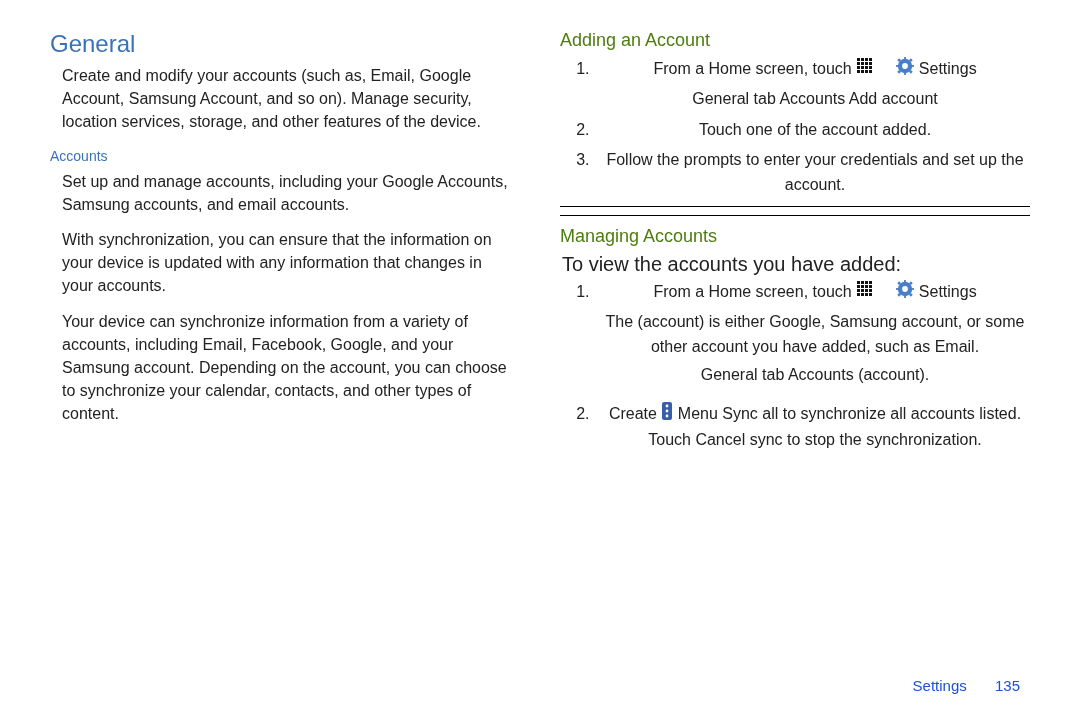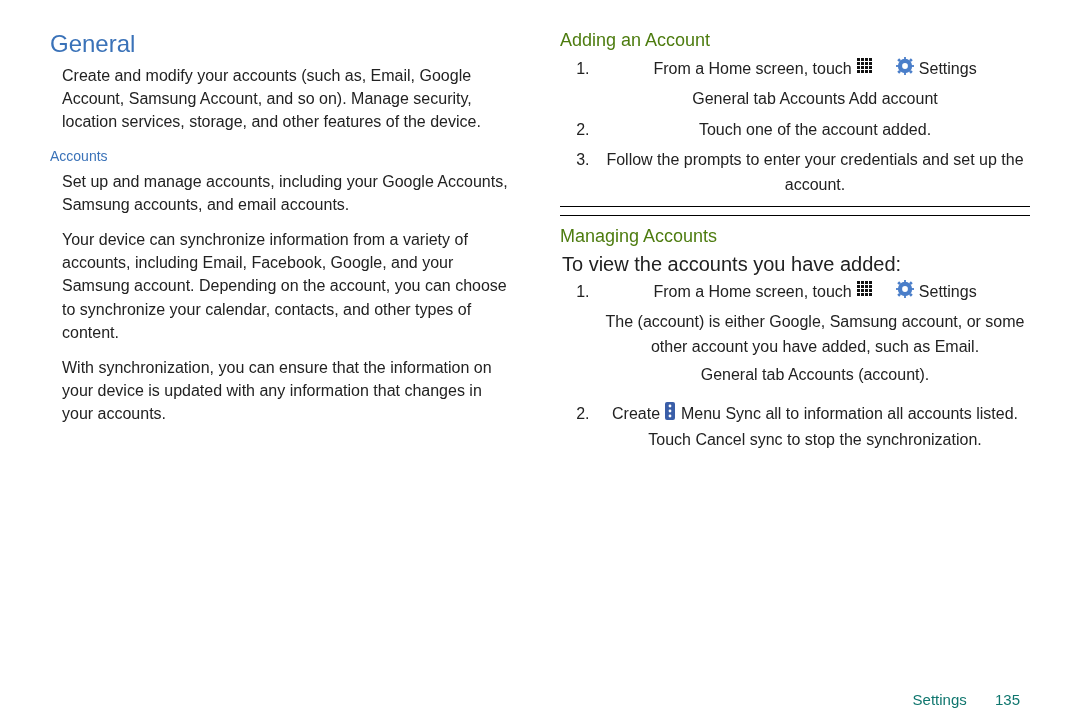--- a/index.html
+++ b/index.html
@@ -70,40 +70,40 @@
     padding-left: 2px;
   }
   .tip-indent { display:block; padding-left: 26px; }
   .step-cont { display:block; margin-top:4px; }
   .icon {
     display:inline-block;
     vertical-align:middle;
   }
   .footer {
     position: absolute;
-    bottom: 12px;
+    bottom: 26px;
     right: 60px;
     font-size: 15px;
-    color: #0f766e;
+    color: #1d4ed8;
   }
   .footer .label { margin-right: 24px; }
 </style>
 </head>
 <body>
 
 <div class="page">
 
   <div class="col col-left">
     <h2 class="major">General</h2>
     <p>Create and modify your accounts (such as, Email, Google Account, Samsung Account, and so on). Manage security, location services, storage, and other features of the device.</p>
 
     <h2 class="section">Accounts</h2>
     <p>Set up and manage accounts, including your Google Accounts, Samsung accounts, and email accounts.</p>
+    <p>With synchronization, you can ensure that the information on your device is updated with any information that changes in your accounts.</p>
     <p>Your device can synchronize information from a variety of accounts, including Email, Facebook, Google, and your Samsung account. Depending on the account, you can choose to synchronize your calendar, contacts, and other types of content.</p>
-    <p>With synchronization, you can ensure that the information on your device is updated with any information that changes in your accounts.</p>
   </div>
 
   <div class="col col-right">
     <h3 class="sub">Adding an Account</h3>
     <ol>
       <li>
         <span>From a Home screen, touch </span>
         <span class="icon">
           <svg width="18" height="18" viewBox="0 0 18 18">
             <rect x="0" y="0" width="18" height="18" fill="none"></rect>
@@ -207,21 +207,21 @@
       <li style="margin-top:14px;">
         <span>Create </span>
         <span class="icon">
           <svg width="12" height="18" viewBox="0 0 12 18">
             <rect x="1" y="0" width="10" height="18" rx="2" fill="#3a5ea8"></rect>
             <circle cx="6" cy="4" r="1.4" fill="#fff"></circle>
             <circle cx="6" cy="9" r="1.4" fill="#fff"></circle>
             <circle cx="6" cy="14" r="1.4" fill="#fff"></circle>
           </svg>
         </span>
-        <span> Menu    Sync all to information all accounts listed. Touch Cancel sync to stop the synchronization.</span>
+        <span> Menu    Sync all to synchronize all accounts listed. Touch Cancel sync to stop the synchronization.</span>
       </li>
     </ol>
   </div>
 
   <div class="footer">
     <span class="label">Settings</span>
     <span>135</span>
   </div>
 </div>
 

